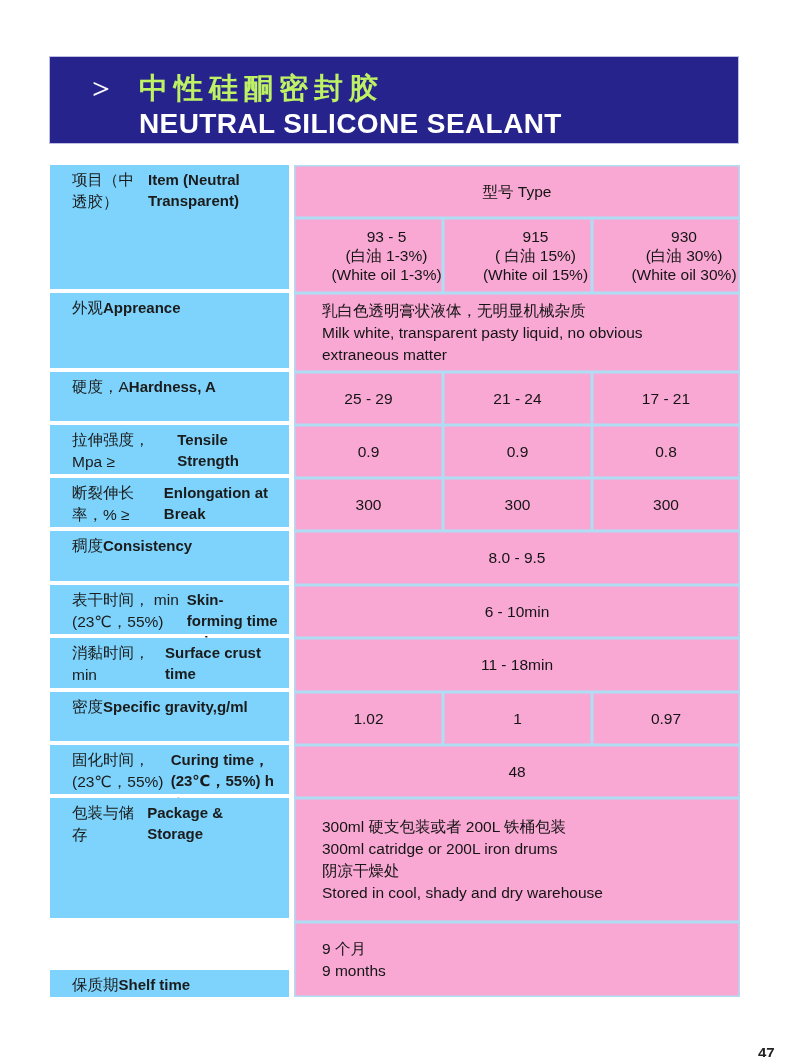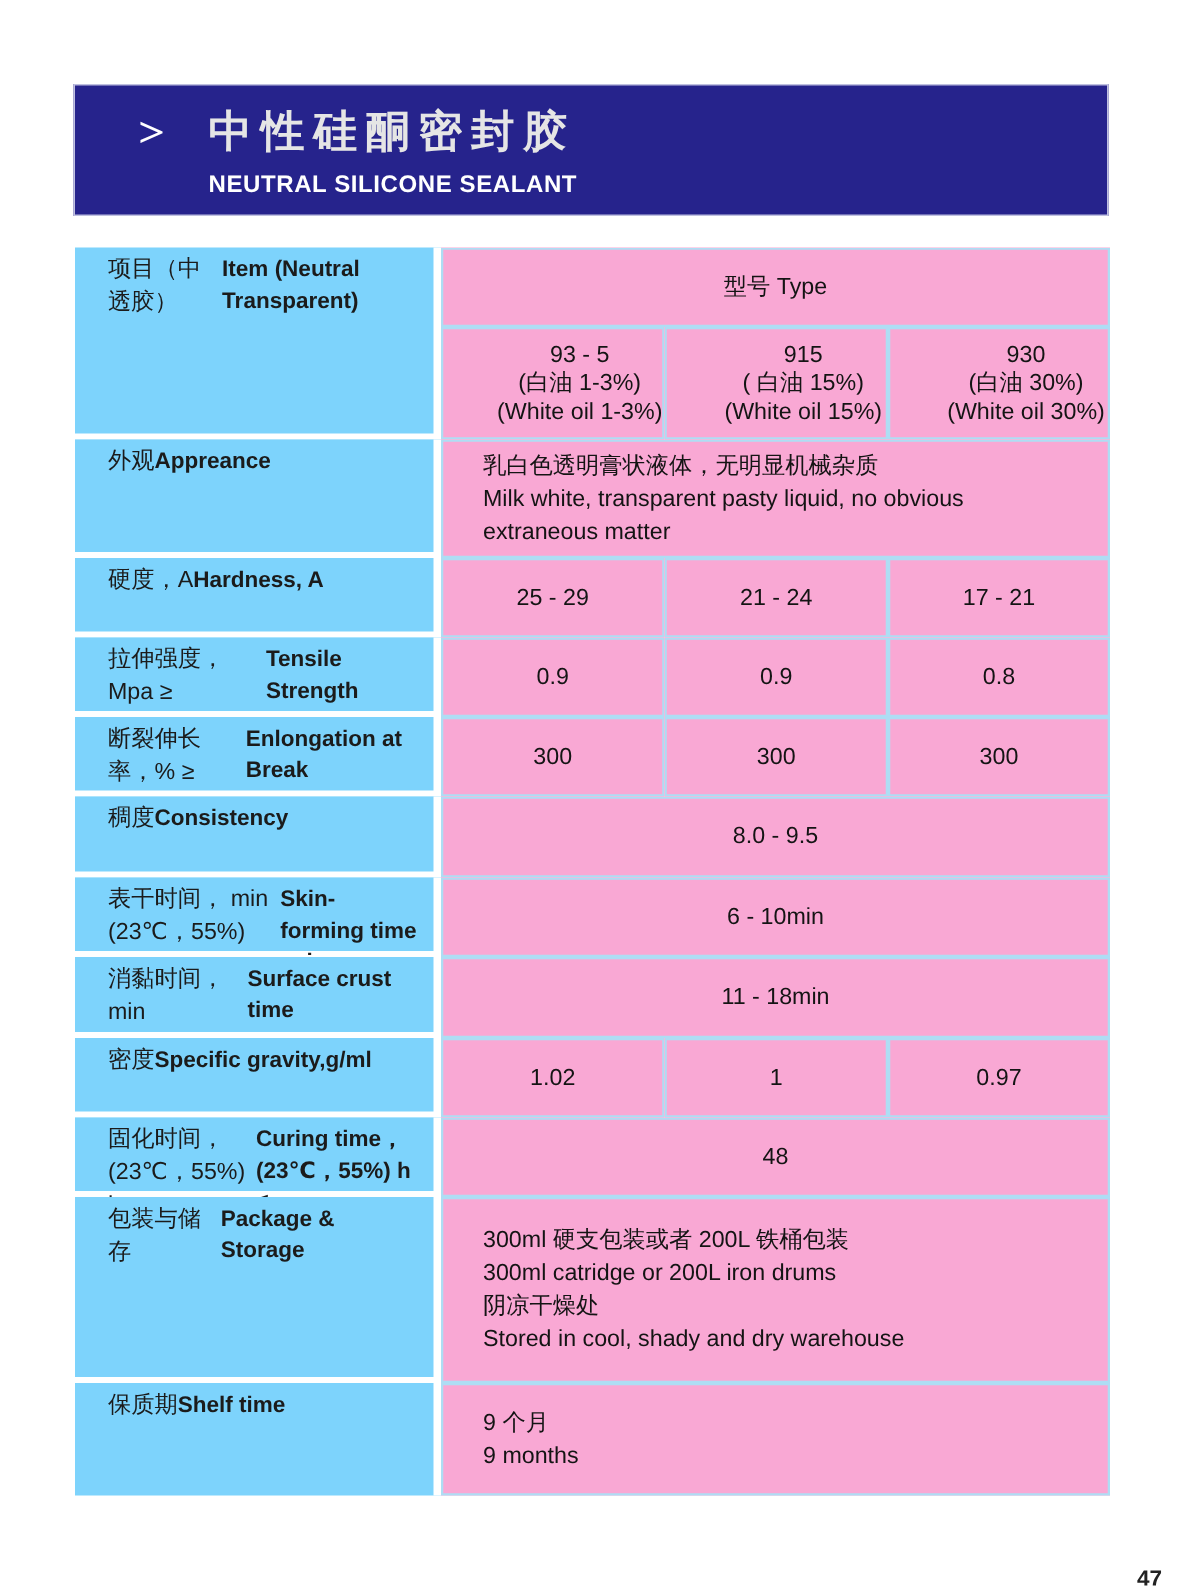--- a/index.html
+++ b/index.html
@@ -7,35 +7,35 @@
     font-family:"Liberation Sans","DejaVu Sans",sans-serif; color:#1b1b1b; }
   #page { position:relative; width:800px; height:1057px; background:#fff; }
 
   
   .banner { position:absolute; left:49px; top:56px; width:690px; height:88px;
     background:#26238c; border:1px solid #bfc0e0; display:flex; align-items:flex-start;
     padding:11px 0 0 36px; }
   .banner .chev { color:#fff; font-size:30px; font-weight:400; line-height:40px;
     margin-right:23px; transform:scaleY(1.05); }
   .banner .titles { display:flex; flex-direction:column; }
-  .banner .t-zh { color:#e5e5e5; font-size:29px; font-weight:700; letter-spacing:6px;
+  .banner .t-zh { color:#bef264; font-size:29px; font-weight:700; letter-spacing:6px;
     line-height:40px; white-space:nowrap; }
-  .banner .t-en { color:#fff; font-size:16px; font-weight:700; letter-spacing:0.4px;
+  .banner .t-en { color:#fff; font-size:28px; font-weight:700; letter-spacing:0.4px;
     line-height:30px; margin-top:1px; white-space:nowrap; }
 
   
   .spec { position:absolute; left:50px; top:165px; width:690px;
     display:grid;
     grid-template-columns:244px 149px 149px 148px;
     grid-template-rows:53px 75px 79px 53px 53px 53px 54px 53px 54px 53px 53px 124px 75px; }
 
   .lcell { background:#7dd3fc; border-right:5px solid #fff; border-bottom:4px solid #fff;
     display:flex; flex-direction:row; justify-content:flex-start;
     padding:4px 10px 4px 22px; }
-  .lcell.last { border-bottom:none; }
+  .lcell.last { border-bottom:none;margin-top:48px; }
   .lcell .zh { font-size:15.5px; line-height:22px; color:#1b1b1b; }
   .lcell .en { font-size:15px;  line-height:21px; color:#1b1b1b;font-weight:bold; }
 
   .dcell { background:#f9a8d4; box-shadow:inset 0 0 0 1.5px #aeddf4;
     display:flex; flex-direction:column; justify-content:center; align-items:center;
     text-align:center; font-size:15.5px; line-height:20px; color:#141414; }
   .dcell.left { align-items:flex-start; text-align:left; padding:6px 44px 6px 28px; }
   .dcell .ln { display:block; line-height:22px; }
   .dcell .mln { display:block; line-height:19px; }
 

